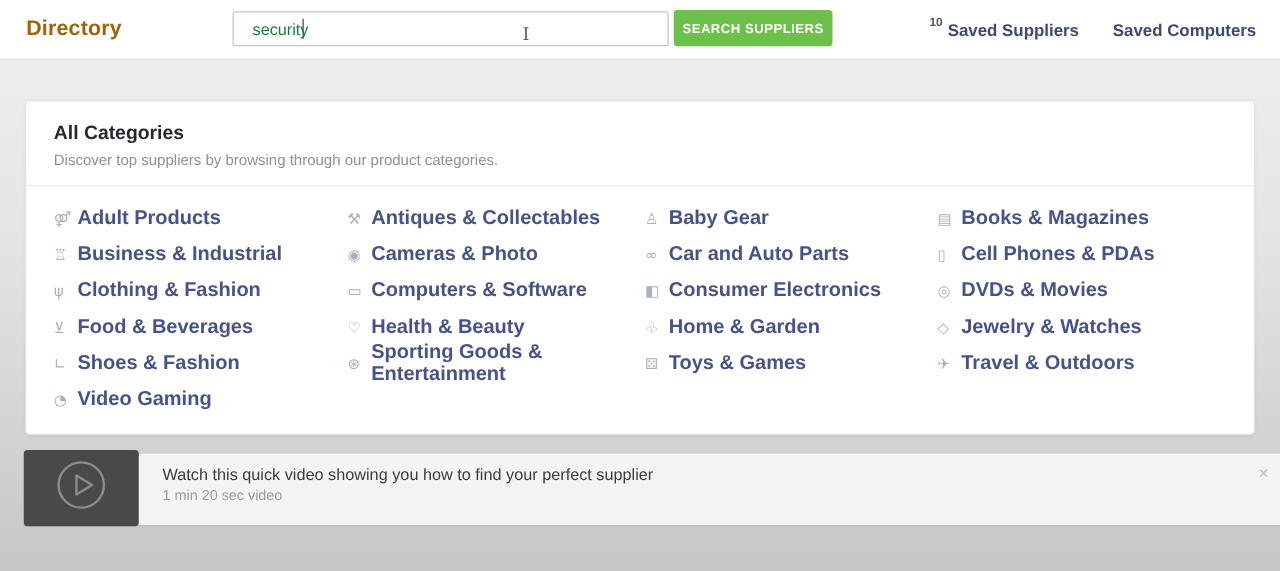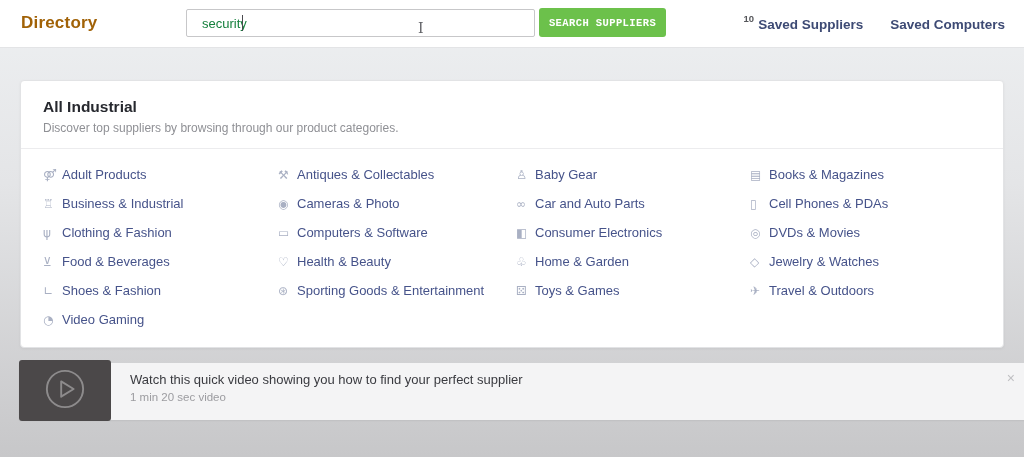--- a/index.html
+++ b/index.html
@@ -29,21 +29,21 @@
     position:absolute; left:242px; top:15px; width:1px; height:16px;
     background:#4a4a4e;
   }
   .ibeam-cursor {
     position:absolute; left:418px; top:20px;
     font-family:"DejaVu Serif",serif; font-size:14px; color:#5f6065;
   }
   .search-btn {
     position:absolute; left:539px; top:8px; width:127px; height:29px;
     background:#6cc14b; border:none; border-radius:3px; cursor:pointer;
-    color:#ffffff; font-family:Liberation Mono, monospace; font-size:10.5px; font-weight:bold;
+    color:#ffffff; font-family:Liberation Sans, sans-serif; font-size:10.5px; font-weight:bold;
     letter-spacing:.4px; text-align:center;
   }
   .top-links {
     position:absolute; right:19px; top:0; height:48px;
     display:flex; align-items:center; gap:27px;margin-left:46px;
   }
   .top-link {
     font-size:13.5px; font-weight:600; color:#3d4a74; cursor:pointer;
     display:flex; align-items:flex-start;
   }
@@ -64,21 +64,21 @@
   .cat-grid {
     padding:11px 22px 0 22px;
     display:grid; grid-template-columns:235px 238px 234px auto;
     grid-auto-rows:29px; align-items:center;
   }
   .cat { display:flex; align-items:center; cursor:pointer; }
   .cat-icon {
     width:19px; flex:0 0 19px; font-size:12px; color:#a9b0c3;
     font-family:"DejaVu Sans",sans-serif; text-align:left;
   }
-  .cat-label { font-size:13px; font-weight:400; color:#46538a; }
+  .cat-label { font-size:16px; font-weight:700; color:#46538a; }
 
   
   .video-banner {
     position:absolute; left:19px; top:363px; width:1014px; height:57px;
     background:#f4f4f5; border-radius:2px; box-shadow:0 1px 2px rgba(0,0,0,.06);
   }
   .video-thumb {
     position:absolute; left:0; top:-3px; width:92px; height:61px;
     background:#4b4849; border-radius:3px; cursor:pointer;
     display:flex; align-items:center; justify-content:center;
@@ -109,21 +109,21 @@
       <span>Saved Suppliers</span>
     </div>
     <div class="top-link">
       <span>Saved Computers</span>
     </div>
   </div>
 </div>
 
 <div class="card">
   <div class="card-header">
-    <div class="card-title">All Industrial</div>
+    <div class="card-title">All Categories</div>
     <div class="card-subtitle">Discover top suppliers by browsing through our product categories.</div>
   </div>
   <div class="cat-grid">
       <div class="cat">
         <span class="cat-icon">⚤</span>
         <span class="cat-label">Adult Products</span>
       </div>
       <div class="cat">
         <span class="cat-icon">⚒</span>
         <span class="cat-label">Antiques &amp; Collectables</span>

